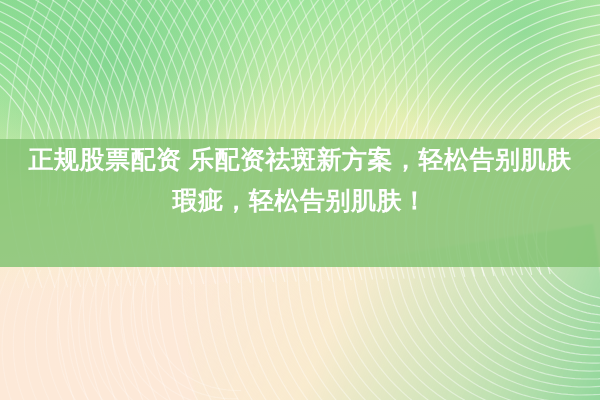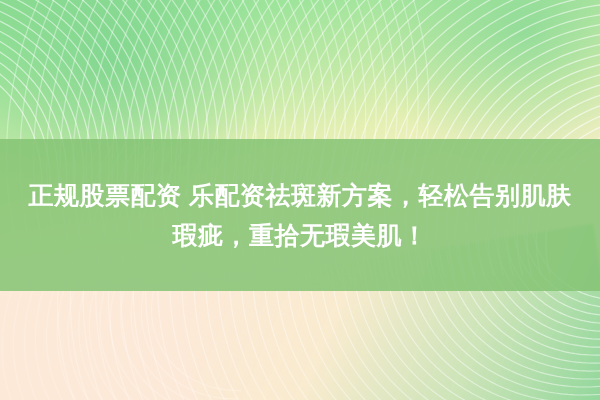--- a/index.html
+++ b/index.html
@@ -91,26 +91,25 @@
   .fan-tr { right: -250px; top: -200px; width: 700px; height: 560px; opacity: 0.95; }
   .fan-br { right: -190px; bottom: -250px; width: 700px; height: 520px; opacity: 0.9; }
   .fan-bl { left: -180px; bottom: -260px; width: 560px; height: 430px; opacity: 0.6; }
 
   
   .band {
     position: absolute;
     left: 0;
     right: 0;
     top: 139px;
-    height: 152px;
+    height: 128px;
     background: rgba(133, 196, 117, 0.86);
     display: flex;
     flex-direction: column;
     align-items: center;
-    justify-content: center;
   }
   .band-line {
     color: #ffffff;
     font-size: 25px;
     font-weight: bold;
     line-height: 1.62;
     letter-spacing: 0.5px;
     white-space: nowrap;
     text-align: center;
   }
@@ -302,16 +301,16 @@
         <path d="M323.7,369.2L314.7,369.2L305.6,369.0L296.5,368.6L287.3,368.0L278.1,367.1L268.9,366.0L259.7,364.6L250.5,363.0L241.3,361.0L232.2,358.8L223.1,356.3L214.1,353.5L205.2,350.5L196.4,347.1L187.8,343.4L179.3,339.5L170.9,335.2L162.8,330.7L154.8,325.8L147.1,320.7L139.5,315.3L132.3,309.6L125.2,303.7L118.5,297.5L112.0,291.0L105.8,284.3L100.0,277.4L94.5,270.3L89.3,262.9L84.4,255.4L79.9,247.7L75.7,239.8L71.9,231.8L68.5,223.7L65.4,215.4L62.7,207.1L60.4,198.6L58.5,190.1L56.9,181.5L55.7,172.9L54.8,164.2L54.3,155.5L54.2,146.9L54.4,138.2L54.9,129.6L55.7,121.0L56.9,112.5L58.4,104.1L60.1,95.7L62.2,87.4L64.5,79.2L67.0,71.1L69.8,63.2L72.9,55.3L76.1,47.6L79.5,40.0" class="ln" style="opacity: 0.22; stroke-width: 1.15;"></path>
         <path d="M319.5,377.5L310.2,377.5L300.8,377.4L291.4,376.9L282.0,376.3L272.5,375.4L263.0,374.3L253.6,372.8L244.1,371.1L234.6,369.2L225.3,366.9L215.9,364.4L206.7,361.5L197.5,358.3L188.5,354.9L179.6,351.1L170.8,347.1L162.2,342.7L153.8,338.0L145.6,333.1L137.7,327.8L129.9,322.3L122.4,316.4L115.2,310.3L108.3,304.0L101.6,297.4L95.3,290.5L89.2,283.4L83.5,276.1L78.2,268.6L73.2,260.9L68.5,253.0L64.3,244.9L60.4,236.7L56.8,228.3L53.7,219.9L50.9,211.3L48.5,202.6L46.5,193.9L44.9,185.1L43.6,176.2L42.7,167.3L42.2,158.5L42.1,149.6L42.3,140.7L42.8,131.9L43.7,123.1L44.9,114.3L46.4,105.7L48.2,97.1L50.3,88.6L52.7,80.2L55.3,71.9L58.2,63.7L61.3,55.7L64.6,47.8L68.1,40.0" class="ln" style="opacity: 0.212; stroke-width: 1.15;"></path>
         <path d="M315.2,385.8L305.6,385.9L296.0,385.7L286.4,385.3L276.6,384.6L266.9,383.7L257.2,382.5L247.4,381.1L237.7,379.3L228.0,377.3L218.3,375.0L208.7,372.4L199.2,369.4L189.8,366.2L180.5,362.7L171.3,358.8L162.3,354.7L153.5,350.2L144.9,345.4L136.4,340.3L128.2,334.9L120.3,329.2L112.5,323.3L105.1,317.0L98.0,310.5L91.1,303.7L84.6,296.7L78.4,289.4L72.6,282.0L67.0,274.2L61.9,266.3L57.1,258.2L52.7,250.0L48.7,241.6L45.1,233.0L41.8,224.3L39.0,215.5L36.5,206.6L34.5,197.7L32.8,188.7L31.5,179.6L30.6,170.5L30.1,161.4L29.9,152.3L30.1,143.2L30.7,134.1L31.6,125.1L32.8,116.2L34.4,107.3L36.2,98.5L38.4,89.8L40.8,81.2L43.5,72.7L46.5,64.3L49.7,56.1L53.1,48.0L56.7,40.0" class="ln" style="opacity: 0.204; stroke-width: 1.15;"></path>
         <path d="M310.9,394.2L301.1,394.2L291.2,394.0L281.2,393.6L271.3,392.9L261.3,392.0L251.2,390.8L241.2,389.3L231.2,387.5L221.2,385.4L211.3,383.1L201.4,380.4L191.7,377.4L182.0,374.1L172.4,370.5L163.0,366.5L153.8,362.2L144.7,357.7L135.8,352.8L127.1,347.6L118.7,342.0L110.5,336.2L102.6,330.1L95.0,323.7L87.6,317.0L80.6,310.1L73.9,302.9L67.5,295.5L61.5,287.8L55.8,279.9L50.5,271.8L45.6,263.5L41.1,255.0L37.0,246.4L33.3,237.7L29.9,228.8L27.0,219.8L24.5,210.7L22.3,201.5L20.6,192.2L19.3,183.0L18.4,173.6L17.8,164.3L17.7,155.0L17.9,145.7L18.4,136.4L19.4,127.2L20.6,118.0L22.2,108.9L24.2,99.9L26.4,91.0L28.9,82.2L31.7,73.5L34.7,64.9L38.0,56.5L41.5,48.2L45.2,40.0" class="ln" style="opacity: 0.196; stroke-width: 1.15;"></path>
         <path d="M306.5,402.5L296.5,402.6L286.3,402.4L276.1,401.9L265.8,401.2L255.6,400.3L245.3,399.0L235.0,397.5L224.7,395.7L214.4,393.6L204.2,391.2L194.1,388.4L184.1,385.3L174.1,382.0L164.3,378.2L154.7,374.2L145.2,369.8L135.8,365.1L126.7,360.1L117.8,354.8L109.1,349.2L100.7,343.2L92.6,336.9L84.7,330.4L77.2,323.6L70.0,316.5L63.1,309.1L56.5,301.5L50.4,293.6L44.6,285.5L39.1,277.3L34.1,268.8L29.4,260.1L25.2,251.3L21.4,242.3L17.9,233.2L14.9,224.0L12.3,214.7L10.1,205.3L8.4,195.8L7.0,186.3L6.1,176.8L5.5,167.3L5.3,157.7L5.5,148.2L6.1,138.7L7.1,129.2L8.4,119.9L10.0,110.6L12.0,101.3L14.3,92.2L16.9,83.2L19.7,74.3L22.9,65.5L26.2,56.9L29.8,48.4L33.6,40.0" class="ln" style="opacity: 0.188; stroke-width: 1.15;"></path>
       </svg>
   </div>
 
   <div class="band">
     <div class="band-line">正规股票配资 乐配资祛斑新方案，轻松告别肌肤</div>
-    <div class="band-line">瑕疵，重拾无瑕美肌！</div>
+    <div class="band-line">瑕疵，轻松告别肌肤！</div>
   </div>
 
 </div>
 
 </body></html>

